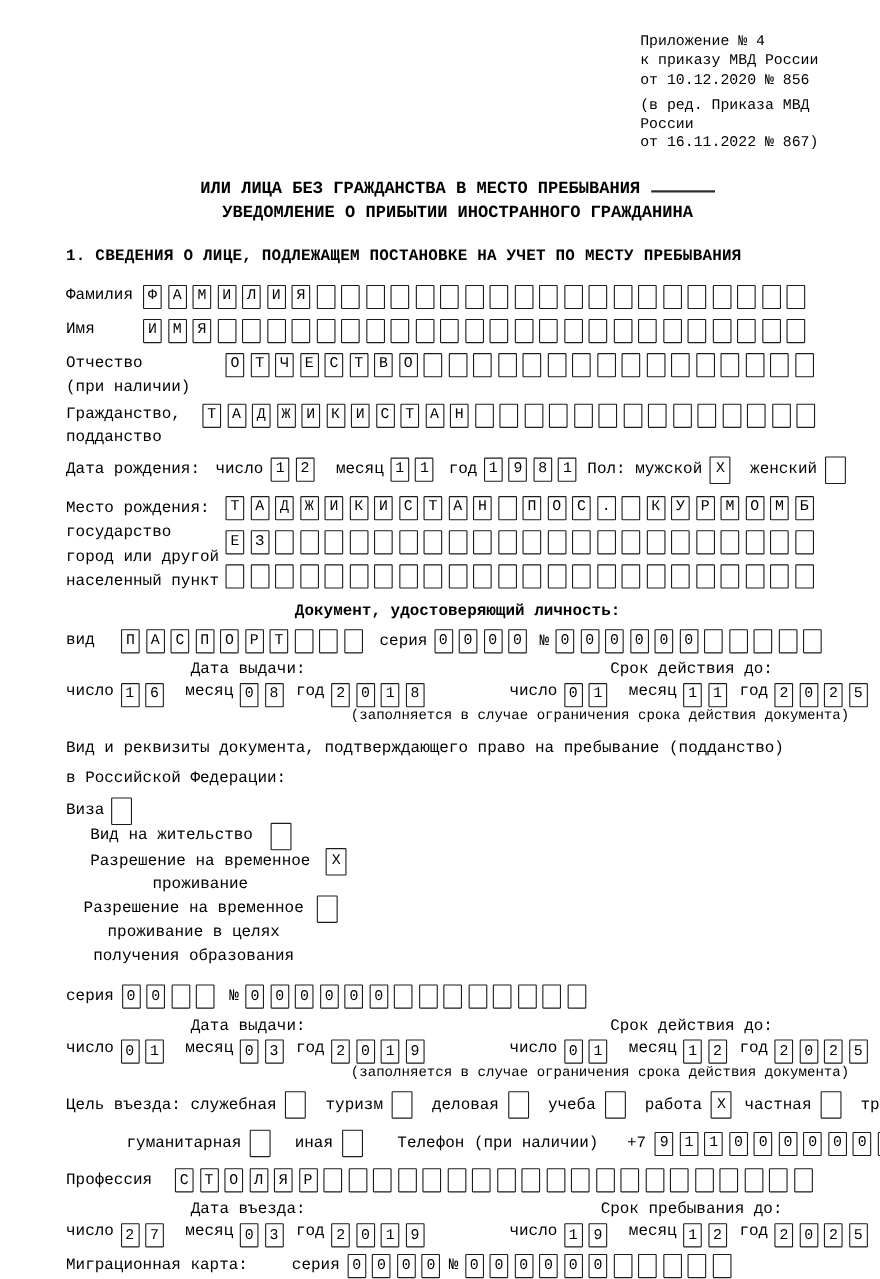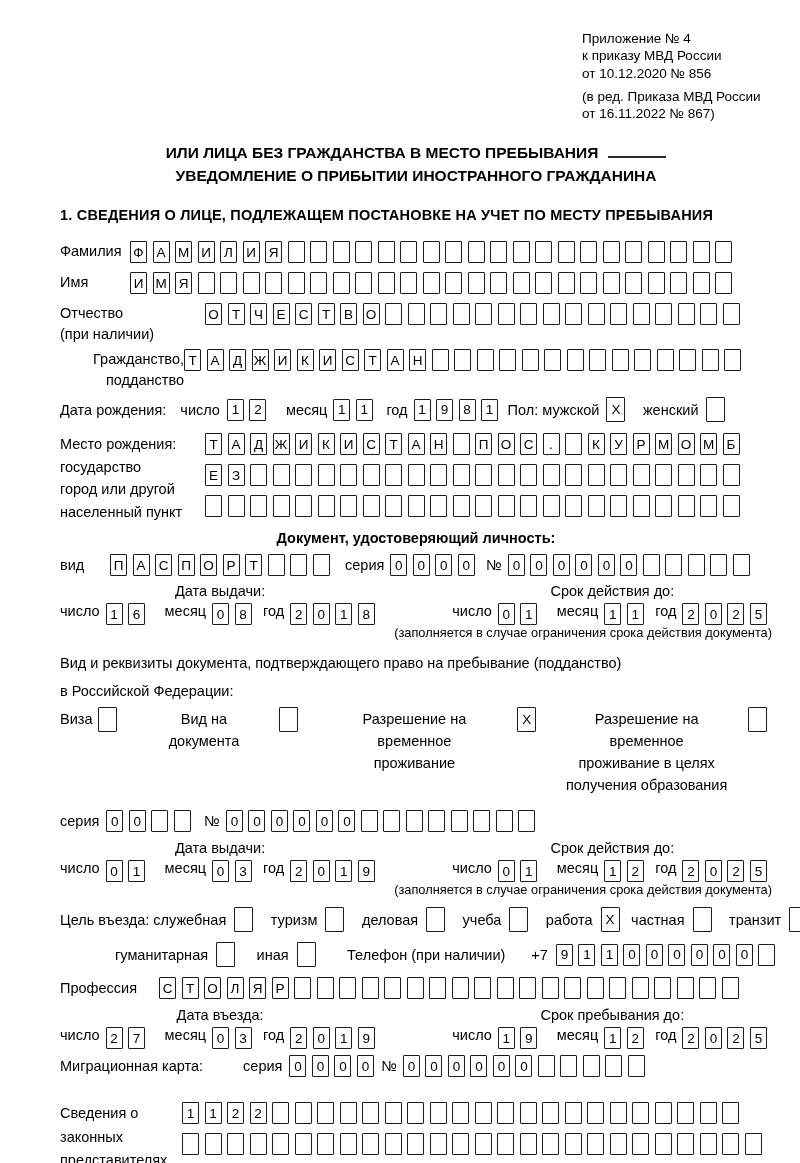--- a/index.html
+++ b/index.html
@@ -2,34 +2,34 @@
 <html><head>
 <meta charset="utf-8">
 <style>
   html,body{margin:0;padding:0;background:#fff;}
   .page{
     position:relative;
     width:800px;height:1163px;
     box-sizing:border-box;
     padding:30px 28px 10px 60px;
     background:#fff;color:#000;
-    font-family:Liberation Sans, sans-serif;
+    font-family:Liberation Mono, monospace;
     font-size:14.5px;
     overflow:hidden;
   }
   .annex{width:190px;margin-left:auto;line-height:1.28;font-size:13.5px;}
   .annex .amend{margin-top:6px;}
   .forma{text-align:right;font-weight:bold;font-size:15px;margin-top:16px;letter-spacing:.5px;}
   .title{text-align:center;font-weight:bold;font-size:15.5px;margin-top:20px;line-height:1.45;}
   .title .blank{display:inline-block;width:58px;border-bottom:2.5px solid #2a2a2a;margin-left:10px;vertical-align:baseline;}
   .section-title{font-weight:bold;font-size:14.5px;margin-top:20px;margin-bottom:18px;letter-spacing:.2px;}
   .row{display:flex;align-items:flex-start;margin-bottom:9px;}
   .flabel{flex:0 0 auto;line-height:1.45;}
   .w70{width:70px;}
-  .w124{width:124px;text-align:right;}
+  .w124{width:124px;}
   .w145{width:145px;}
   .w99{width:99px;}
   .w50{width:50px;}
   .w122{width:122px;}
   .boxes{display:inline-flex;flex:0 0 auto;}
   .cell{
     box-sizing:border-box;flex:0 0 auto;
     width:17px;height:22px;margin-right:5.5px;
     border:1.6px solid #1c1c1c;border-radius:1px;
     display:inline-flex;align-items:center;justify-content:center;
@@ -40,21 +40,21 @@
   .stack .brow{display:flex;margin-bottom:9px;}
   .lbl{margin:0 7px 0 0;white-space:nowrap;}
   .dlbl{margin:0 6px 0 14px;white-space:nowrap;}
   .dates{display:flex;margin-bottom:2px;}
   .date-col{display:inline-block;}
   .date-col .dtitle{text-align:center;margin-bottom:4px;}
   .dgroup{display:flex;align-items:flex-start;white-space:nowrap;}
   .dgroup .lbl{margin-right:6px;}
   .note{font-size:12.8px;text-align:right;margin:-2px 0 10px 0;}
   .intro{line-height:1.9;margin-bottom:4px;}
-  .opts{display:flex;align-items:flex-start;margin-bottom:14px;}
+  .opts{display:flex;align-items:flex-start;margin-bottom:14px;flex-direction:column;}
   .opt{display:flex;align-items:flex-start;}
   .opt .olabel{text-align:center;line-height:1.5;}
   .opt .boxes{margin-left:10px;margin-top:-2px;}
   .purpose-row{display:flex;align-items:flex-start;margin-bottom:10px;flex-wrap:nowrap;}
   .purpose-row .lbl{margin-right:8px;}
   .purpose-row .boxes{margin-right:12px;}
   .center-bold{text-align:center;font-weight:bold;margin:4px 0 8px 0;}
   .rep{display:flex;align-items:flex-start;}
   .mt6{margin-top:6px;}
 </style>
@@ -425,21 +425,21 @@
   </div>
 
   <div class="opts">
     <div class="opt">
       <div class="olabel">Виза</div>
       <span class="boxes chk" style="margin-left:6px;">
           <span class="cell"></span>
         </span>
     </div>
     <div class="opt" style="margin-left:22px;">
-      <div class="olabel">Вид на документа</div>
+      <div class="olabel">Вид на жительство</div>
       <span class="boxes chk" style="margin-left:16px;">
           <span class="cell"></span>
         </span>
     </div>
     <div class="opt" style="margin-left:22px;">
       <div class="olabel">
         <div>Разрешение на временное</div>
         <div>проживание</div>
       </div>
       <span class="boxes chk" style="margin-left:14px;">

